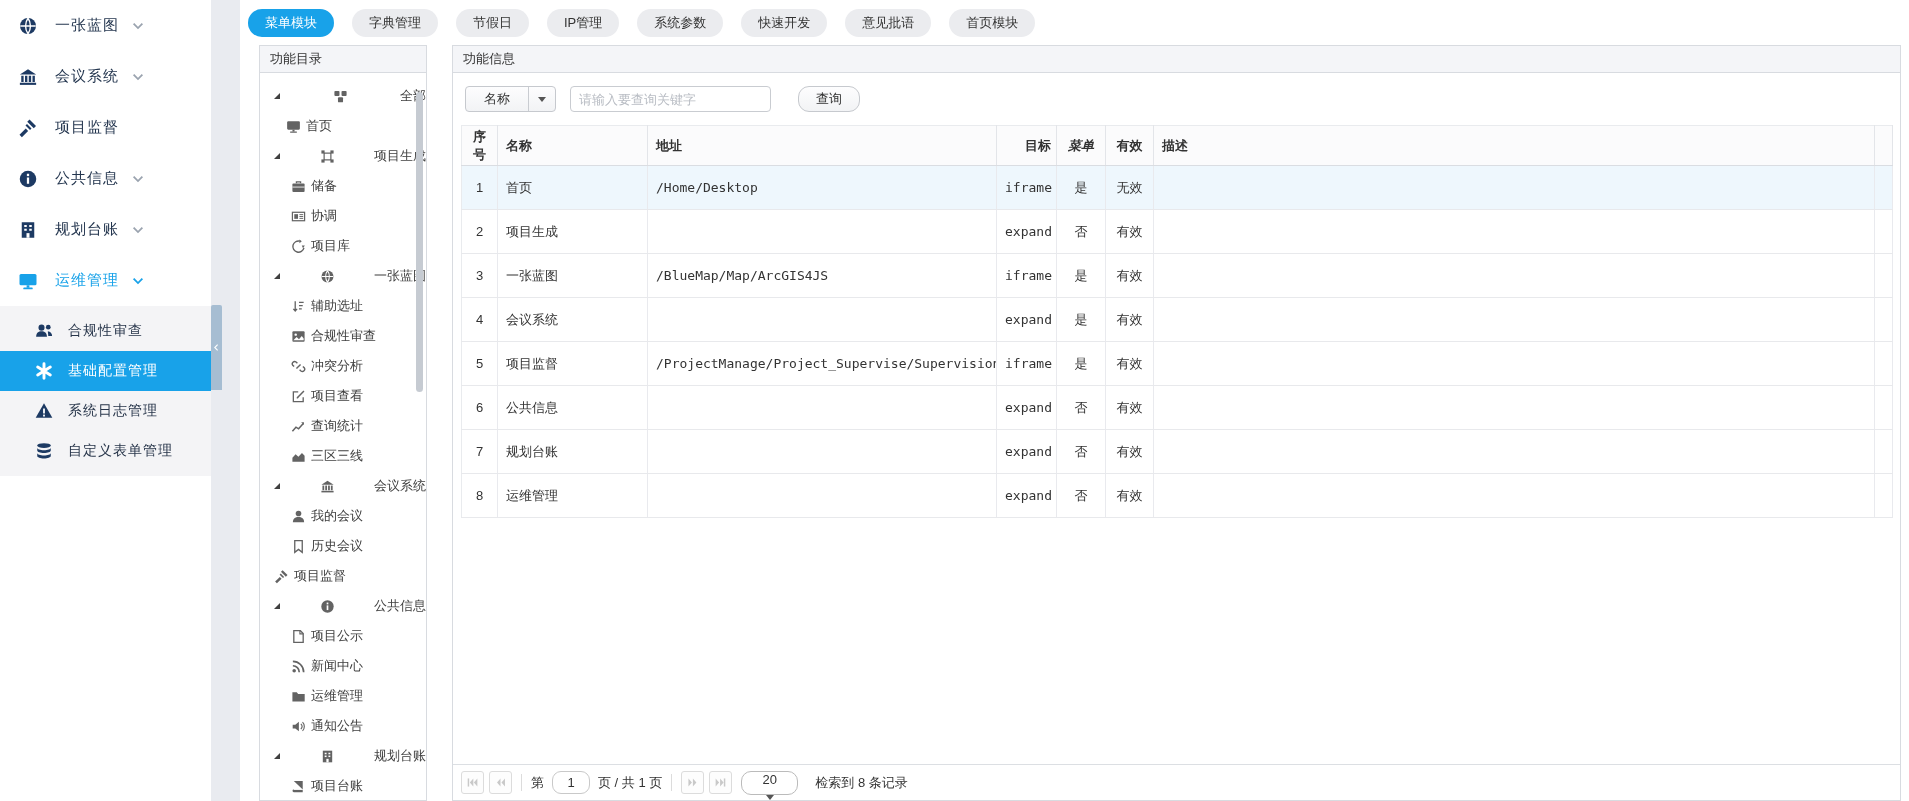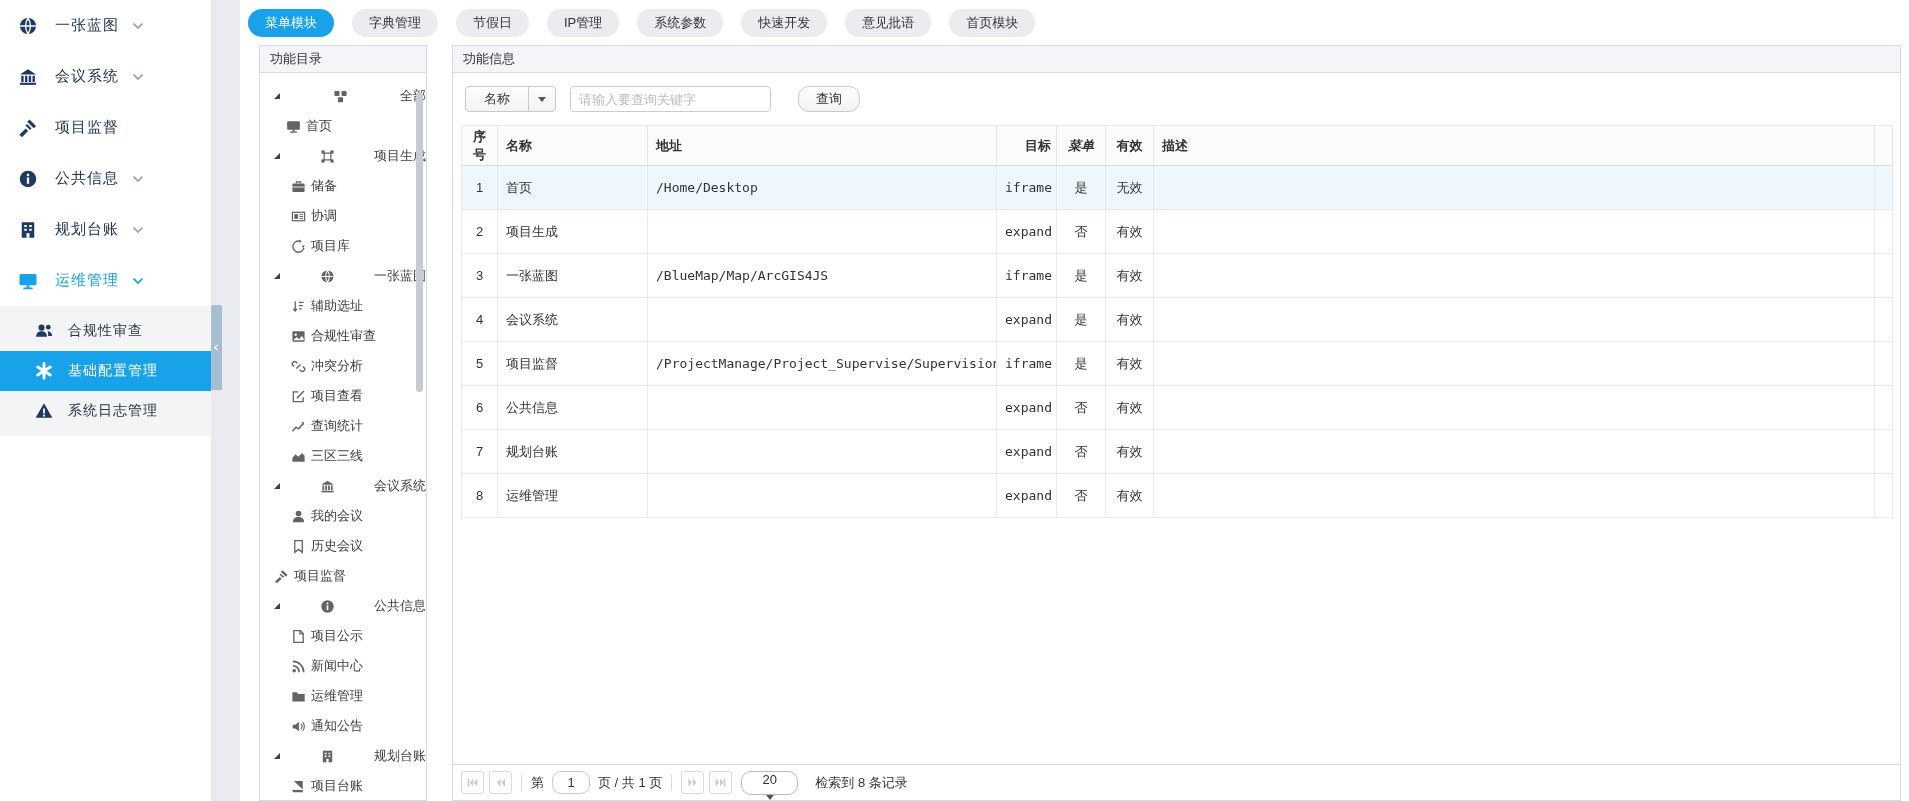--- a/index.html
+++ b/index.html
@@ -201,20 +201,30 @@
       </div>
       <div class="sub-item">
         <span class="ic">
           <svg viewBox="0 0 16 16" width="100%" height="100%">
             <path d="M8 1.2L15.4 14H.6z" fill="currentColor"></path>
             <rect x="7.2" y="5.8" width="1.6" height="4.4" fill="#fff"></rect>
             <rect x="7.2" y="11.2" width="1.6" height="1.7" fill="#fff"></rect>
           </svg>
         </span>
         <span class="lbl">系统日志管理</span>
+      </div>
+      <div class="sub-item">
+        <span class="ic">
+          <svg viewBox="0 0 16 16" width="100%" height="100%" fill="currentColor">
+            <ellipse cx="8" cy="3.2" rx="6" ry="2.2"></ellipse>
+            <path d="M2 5.2c0 1.2 2.7 2.2 6 2.2s6-1 6-2.2v2.4c0 1.2-2.7 2.2-6 2.2s-6-1-6-2.2z"></path>
+            <path d="M2 9.8c0 1.2 2.7 2.2 6 2.2s6-1 6-2.2v2.6c0 1.2-2.7 2.2-6 2.2s-6-1-6-2.2z"></path>
+          </svg>
+        </span>
+        <span class="lbl">自定义表单管理</span>
       </div>
     </div>
 </div>
 
 <div class="splitter">
   <div class="split-handle">
     <svg viewBox="0 0 16 16">
       <path d="M10 3L5 8l5 5" fill="none" stroke="currentColor" stroke-width="2"></path>
     </svg>
   </div>

